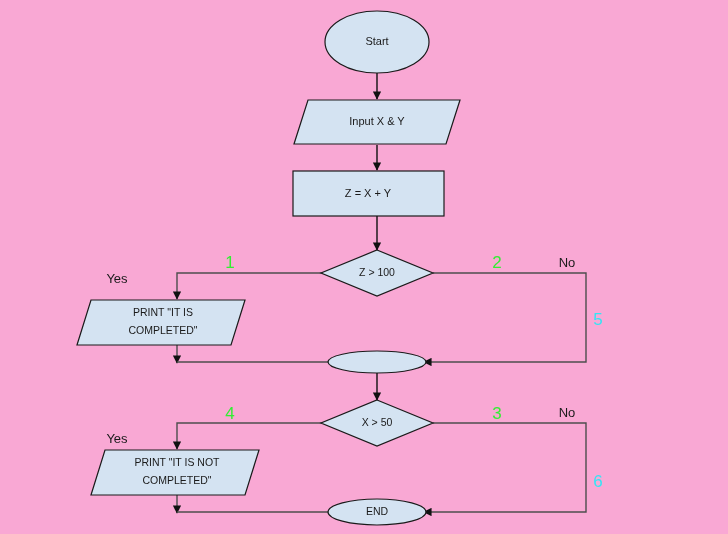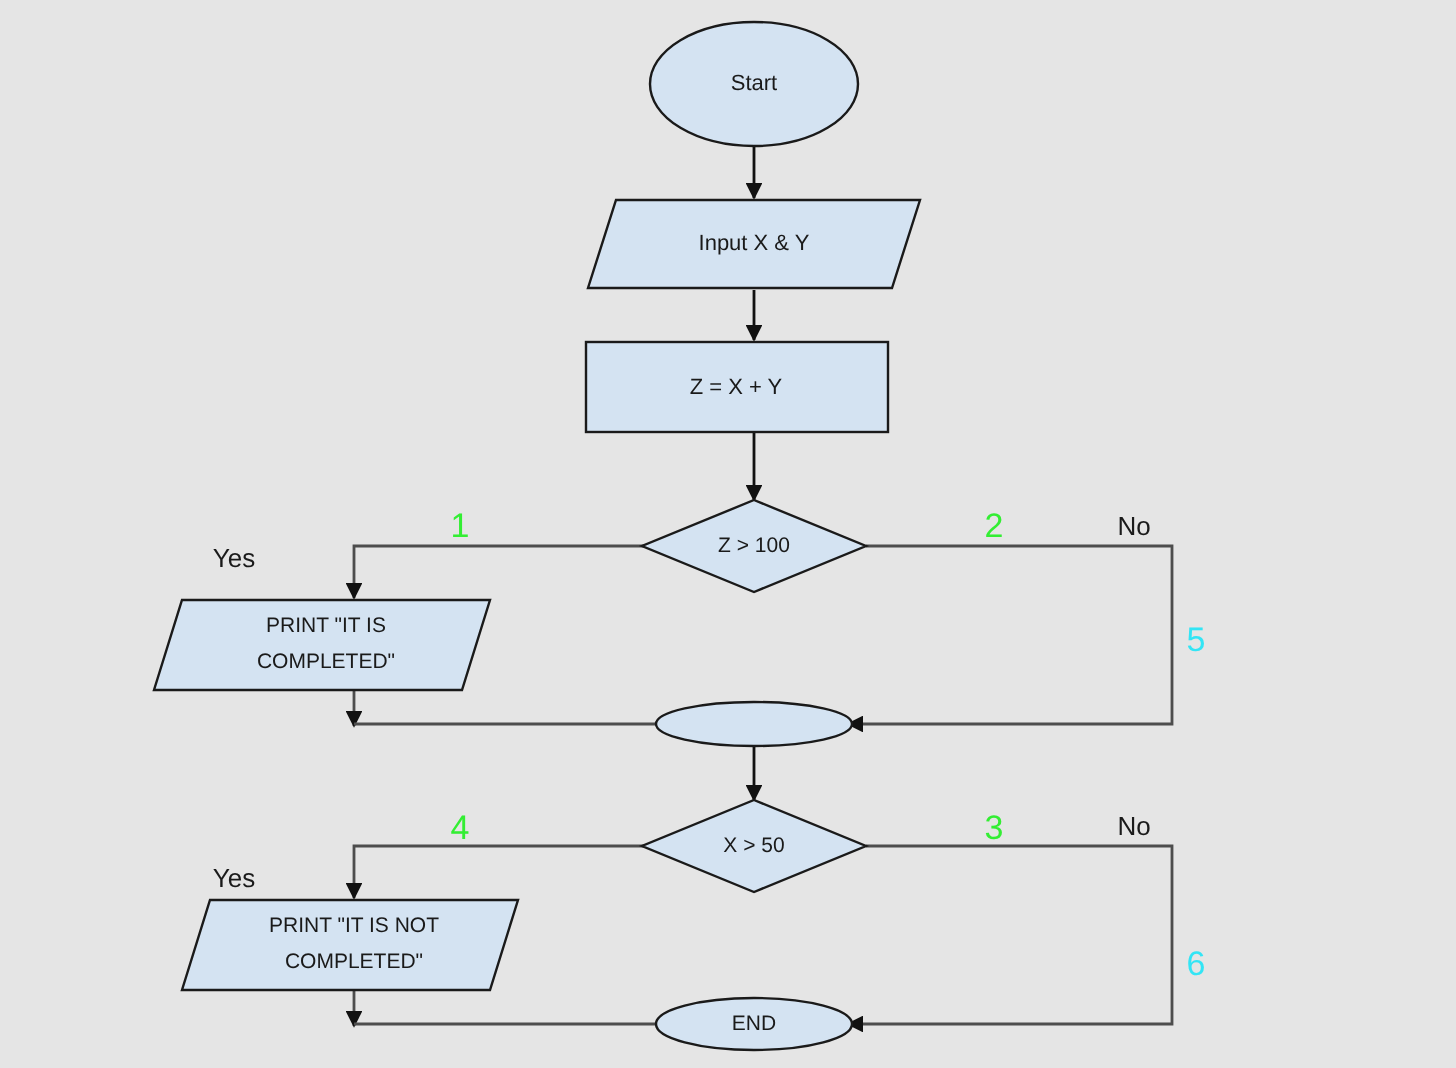--- a/index.html
+++ b/index.html
@@ -11,21 +11,21 @@
   body {
     width: 728px;
     height: 534px;
     overflow: hidden;
     font-family: "Liberation Sans", sans-serif;
   }
   #flow-root {
     position: relative;
     width: 728px;
     height: 534px;
-    background: #e5e5e5;
+    background: #f9a8d4;
   }
   svg#flow-svg {
     display: block;
     width: 728px;
     height: 534px;
   }
   .shape-fill {
     fill: #d4e3f2;
     stroke: #1a1a1a;
     stroke-width: 1.2;

